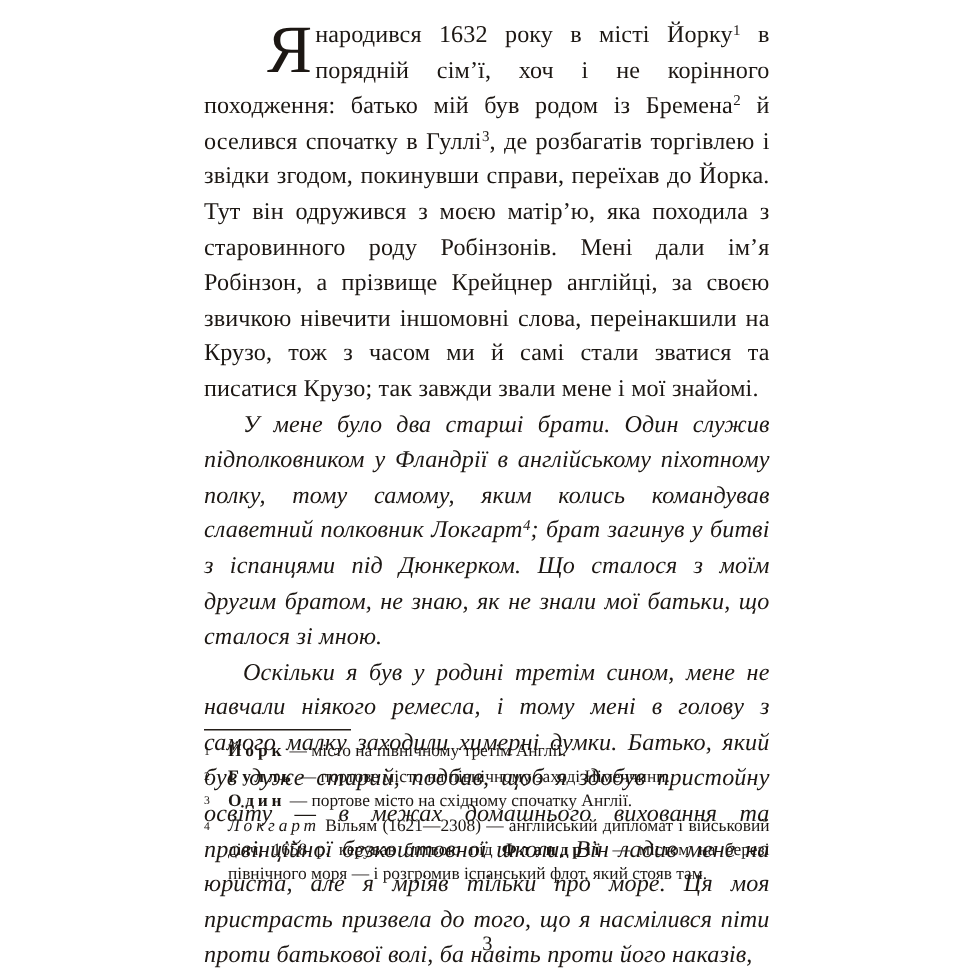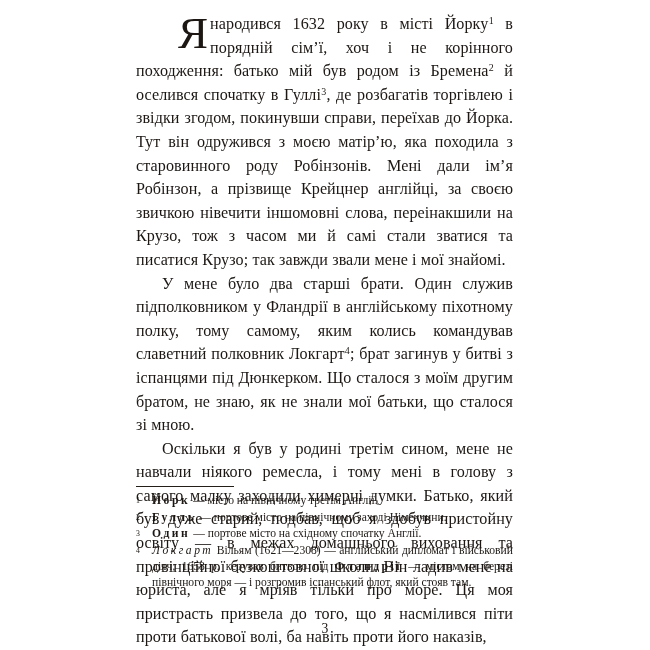--- a/index.html
+++ b/index.html
@@ -36,20 +36,21 @@
     text-align: justify;
     text-align-last: left;
     text-indent: 26px;
     hyphens: manual;
     -webkit-hyphens: manual;
     letter-spacing: 0.005em;
     word-spacing: 0.005em;
   }
   .para + .para {
     margin-top: 0;
+    font-style: italic;
   }
 
   
   .para.first {
     text-indent: 0;
   }
   .dropcap {
     float: left;
     font-size: 45px;
     line-height: 40px;

